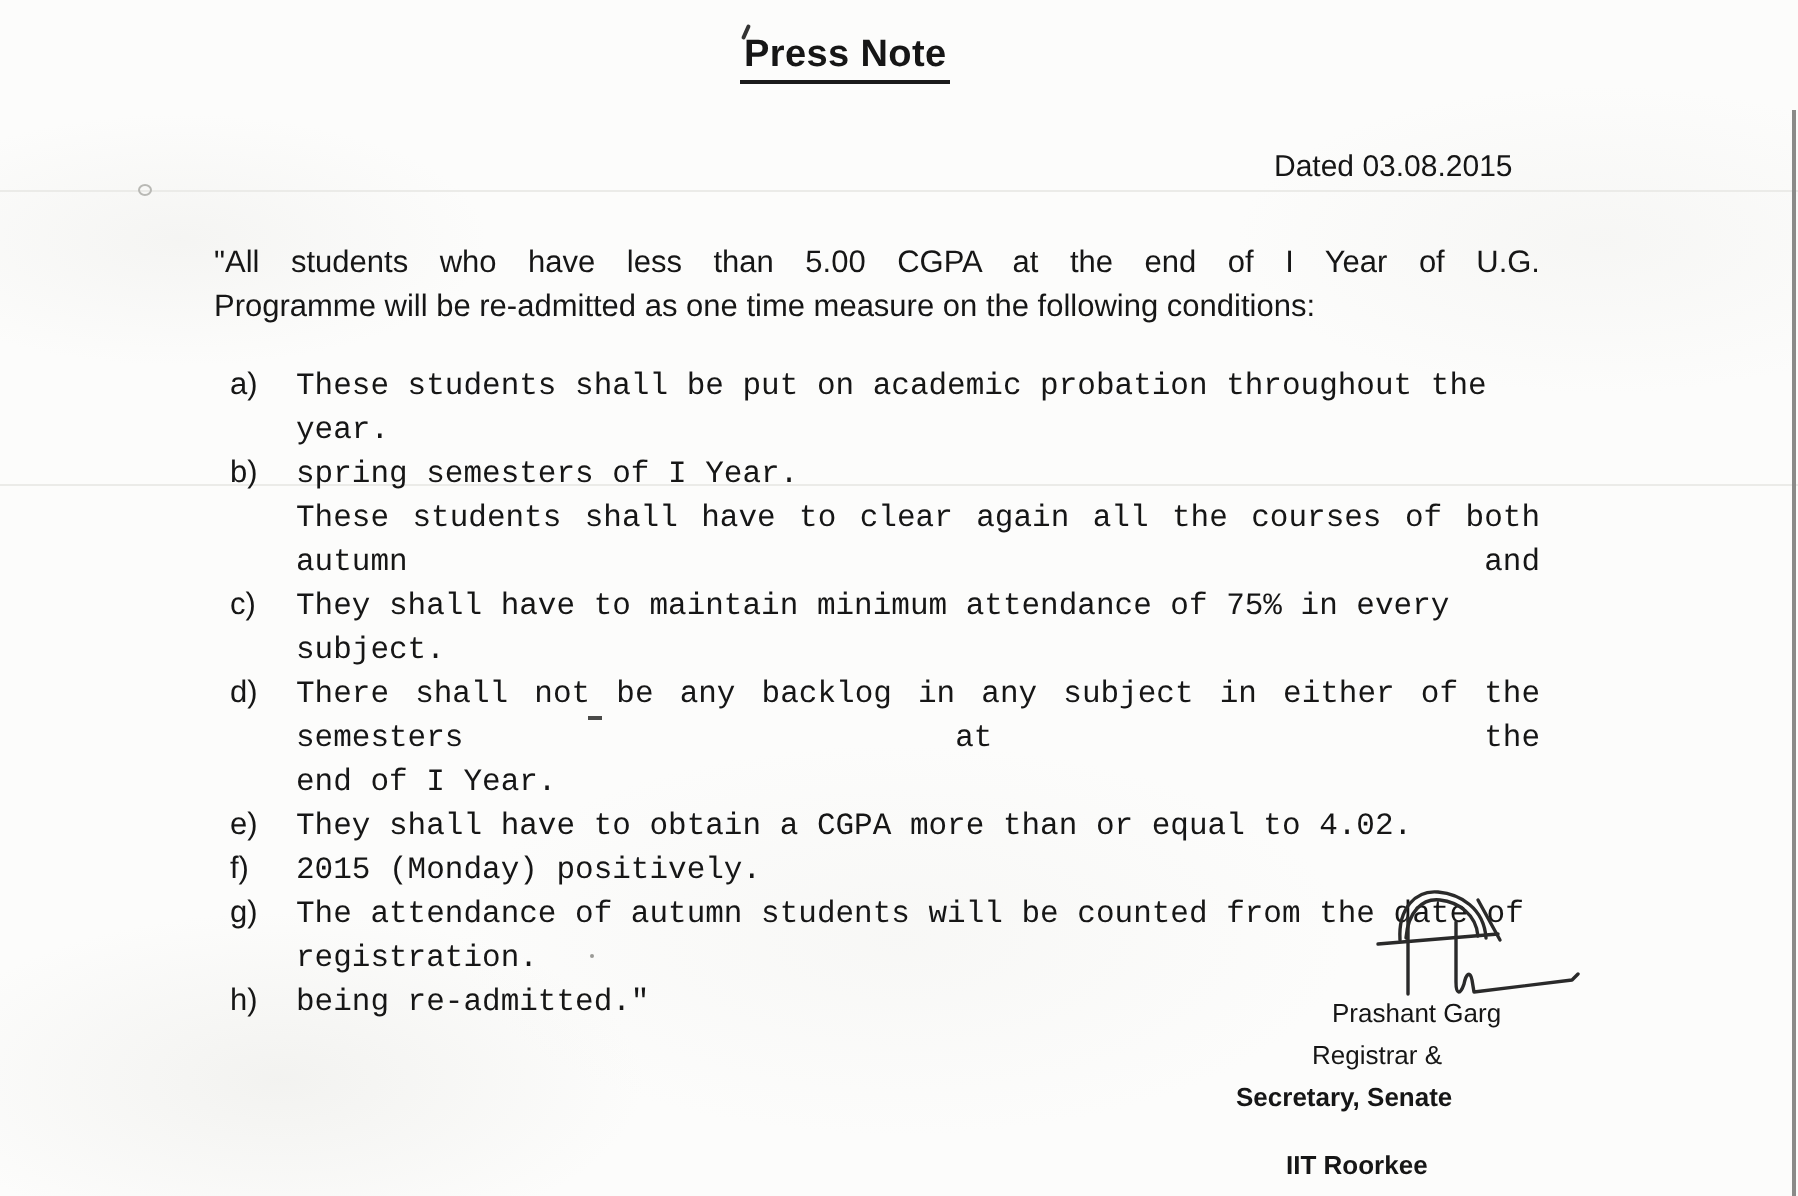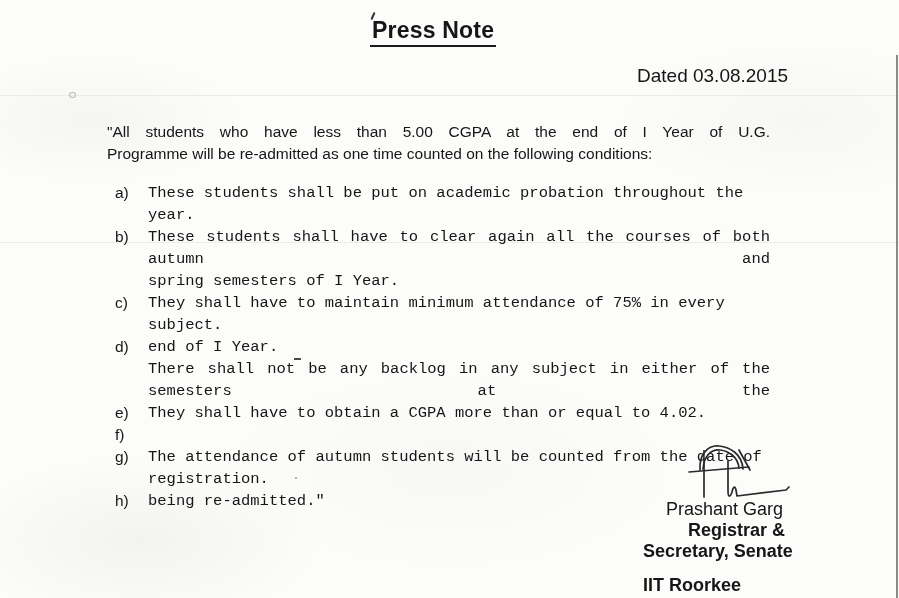--- a/index.html
+++ b/index.html
@@ -9,49 +9,49 @@
     background:
       radial-gradient(ellipse 260px 120px at 140px 540px, rgba(225,225,220,0.35), transparent 70%),
       radial-gradient(ellipse 220px 90px  at 90px 120px,  rgba(228,228,224,0.30), transparent 70%),
       radial-gradient(ellipse 260px 110px at 800px 120px, rgba(230,230,226,0.25), transparent 70%),
       radial-gradient(ellipse 320px 140px at 450px 470px, rgba(232,232,228,0.22), transparent 70%),
       #fcfcfb;
   }
   
   .title {
     position:absolute; top:17px; left:370px;
-    font-size:23px; font-weight:700; letter-spacing:0.2px;
+    font-size:19px; font-weight:700; letter-spacing:0.2px;
     border-bottom:2.5px solid #1b1b1b; padding:0 2px 1px 2px;
   }
   .title-tick {
     position:absolute; top:12px; left:372px; width:2px; height:8px;
     background:#333; transform:rotate(24deg); border-radius:1px;
   }
   
-  .date { position:absolute; top:65px; left:637px; font-size:19px; }
+  .date { position:absolute; top:75px; left:637px; font-size:15px; }
   
   .intro {
     position:absolute; top:121px; left:107px; width:663px;
     font-size:15.5px; line-height:22px;
   }
   .conditions {
     position:absolute; top:182px; left:107px; width:663px;
     font-size:15.5px; line-height:22px;
   }
   .cond-row { display:flex; }
   .marker { flex:0 0 41px; width:41px; padding-left:8px; box-sizing:border-box; }
   .cond-text { flex:1 1 auto; min-width:0;font-family:Liberation Mono, monospace; }
   .cl { display:block; }
   .jl { text-align:justify; text-align-last:justify; }
   
   .sig-svg { position:absolute; left:680px; top:441px; }
-  .sig-line { position:absolute; font-size:18px; white-space:nowrap; }
+  .sig-line { position:absolute; font-size:13px; white-space:nowrap; }
   .sig-name { left:666px; top:499px; font-weight:400; }
-  .sig-reg  { left:688px; top:520px; font-weight:700; }
-  .sig-sec  { left:643px; top:541px; font-weight:700; }
+  .sig-reg  { left:656px; top:520px; font-weight:400; }
+  .sig-sec  { left:618px; top:541px; font-weight:700; }
   .sig-iit  { left:643px; top:575px; font-weight:700; }
   
   .hline { position:absolute; left:0; width:899px; height:1px; background:#ebebe8; }
   .hline-1 { top:95px; }
   .hline-2 { top:242px; }
   .edge-line { position:absolute; right:1px; top:55px; width:2px; height:543px; background:#8a8a88; }
   .smudge { position:absolute; left:69px; top:92px; width:5px; height:4px;
             border:1px solid #b9b9b5; border-radius:50%; background:transparent; }
   .dash-mark { position:absolute; left:294px; top:358px; width:7px; height:2px; background:#4a4a48; }
   .dot-mark  { position:absolute; left:295px; top:477px; width:2px; height:2px; background:#9a9a96; border-radius:50%; }
@@ -68,65 +68,66 @@
   <div class="dash-mark"></div>
   <div class="dot-mark"></div>
 
   <div class="title-tick"></div>
   <div class="title">Press Note</div>
 
   <div class="date">Dated 03.08.2015</div>
 
   <div class="intro">
     <span class="cl jl">"All students who have less than 5.00 CGPA at the end of I Year of U.G.</span>
-    <span class="cl">Programme will be re-admitted as one time counted on the following conditions:</span>
+    <span class="cl">Programme will be re-admitted as one time measure on the following conditions:</span>
   </div>
 
   <div class="conditions">
 
     <div class="cond-row">
       <span class="marker">a)</span>
       <span class="cond-text">
         <span class="cl">These students shall be put on academic probation throughout the year.</span>
       </span>
     </div>
 
     <div class="cond-row">
       <span class="marker">b)</span>
       <span class="cond-text">
+        <span class="cl">spring semesters of I Year.</span>
         <span class="cl jl">These students shall have to clear again all the courses of both autumn and</span>
-        <span class="cl">spring semesters of I Year.</span>
       </span>
     </div>
 
     <div class="cond-row">
       <span class="marker">c)</span>
       <span class="cond-text">
         <span class="cl">They shall have to maintain minimum attendance of 75% in every subject.</span>
       </span>
     </div>
 
     <div class="cond-row">
       <span class="marker">d)</span>
       <span class="cond-text">
+        <span class="cl jl">There shall not be any backlog in any subject in either of the semesters at the</span>
         <span class="cl">end of I Year.</span>
-        <span class="cl jl">There shall not be any backlog in any subject in either of the semesters at the</span>
       </span>
     </div>
 
     <div class="cond-row">
       <span class="marker">e)</span>
       <span class="cond-text">
         <span class="cl">They shall have to obtain a CGPA more than or equal to 4.02.</span>
       </span>
     </div>
 
     <div class="cond-row">
       <span class="marker">f)</span>
       <span class="cond-text">
+        <span class="cl">2015 (Monday) positively.</span>
       </span>
     </div>
 
     <div class="cond-row">
       <span class="marker">g)</span>
       <span class="cond-text">
         <span class="cl">The attendance of autumn students will be counted from the date of registration.</span>
       </span>
     </div>
 

